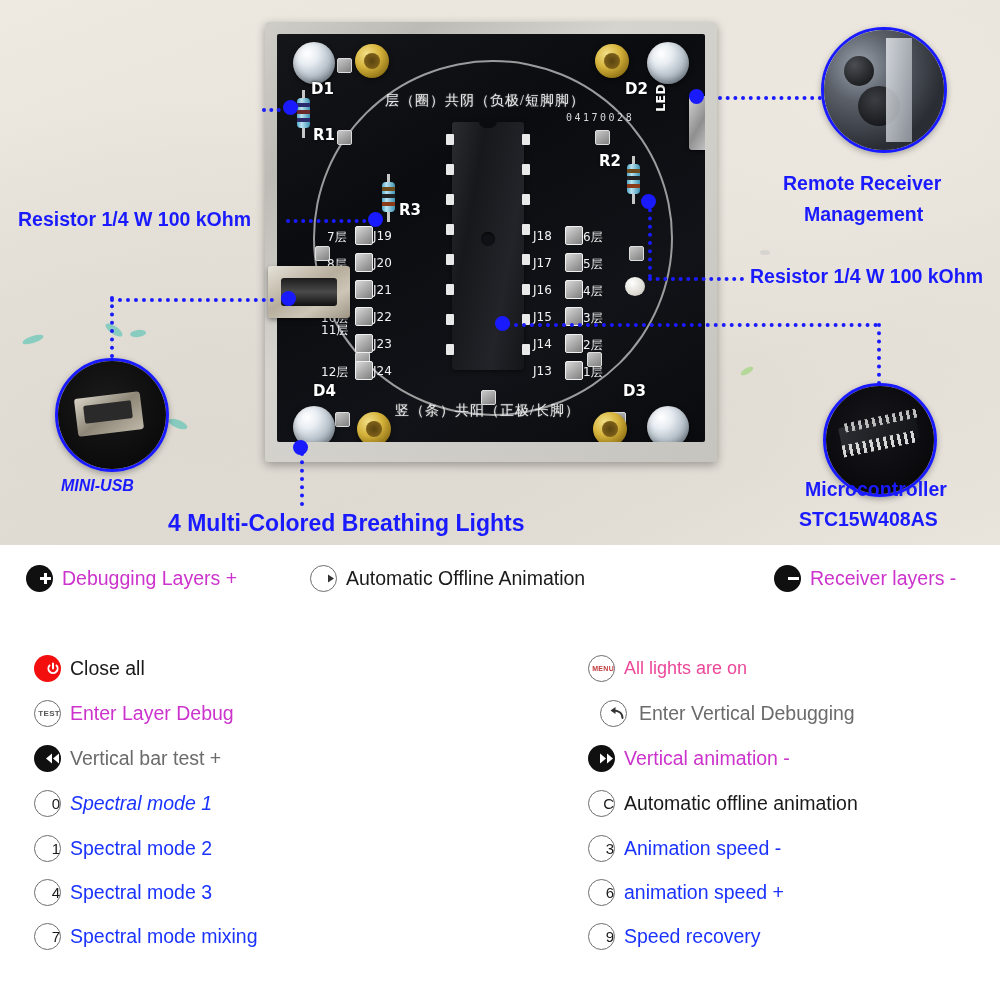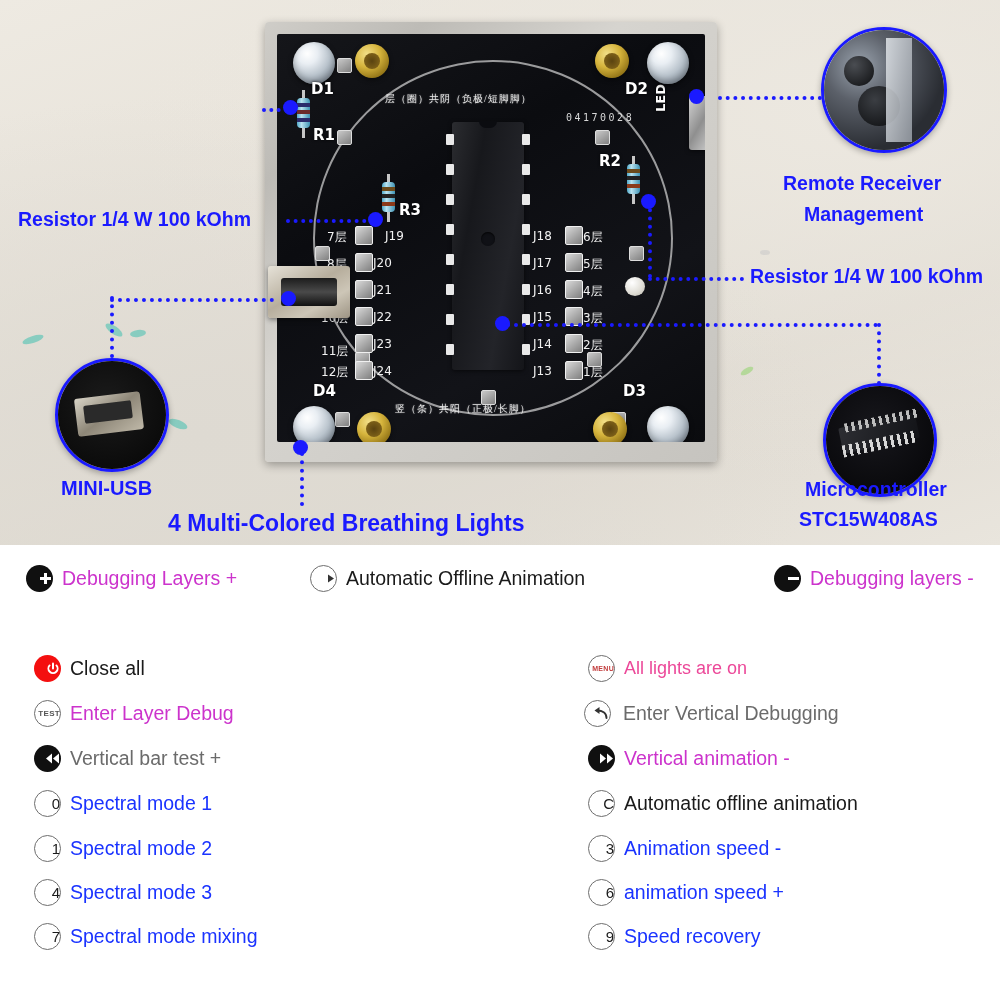--- a/index.html
+++ b/index.html
@@ -40,21 +40,21 @@
     position:absolute;left:36px;top:26px;width:356px;height:352px;
     border:2px solid rgba(215,215,215,.70);
     border-radius:50%;
   }
   .silk-pad{
     position:absolute;width:13px;height:13px;
     background:linear-gradient(145deg,#c9c9c9,#808080);
     border:1px solid #dddddd;border-radius:2px;
   }
   .silk-text{
-    position:absolute;color:#e8e8e8;font-size:10px;letter-spacing:1px;
+    position:absolute;color:#e8e8e8;font-size:14px;letter-spacing:1px;
     font-family:Liberation Serif, serif;white-space:nowrap;
     text-shadow:0 0 2px rgba(255,255,255,.4);
   }
   .serial-text{
     position:absolute;color:#d8d8d8;font-size:10px;letter-spacing:2.5px;
     font-family:"DejaVu Sans Mono",monospace;
   }
   
   #dip-ic{
     position:absolute;left:175px;top:88px;width:72px;height:248px;
@@ -218,35 +218,35 @@
         <div class="dip-pin" style="left:70px;top:72px;"></div>
         <div class="dip-pin" style="left:70px;top:102px;"></div>
         <div class="dip-pin" style="left:70px;top:132px;"></div>
         <div class="dip-pin" style="left:70px;top:162px;"></div>
         <div class="dip-pin" style="left:70px;top:192px;"></div>
         <div class="dip-pin" style="left:70px;top:222px;"></div>
       </div>
 
       <div class="hdr-label" style="left:50px;top:195px;">7层</div>
       <div class="hdr-jack" style="left:78px;top:192px;"></div>
-      <div class="hdr-label" style="left:108px;top:195px;">J19</div>
+      <div class="hdr-label" style="left:96px;top:195px;">J19</div>
 
       <div class="hdr-label" style="left:50px;top:222px;">8层</div>
       <div class="hdr-jack" style="left:78px;top:219px;"></div>
       <div class="hdr-label" style="left:96px;top:222px;">J20</div>
 
       <div class="hdr-label" style="left:50px;top:249px;">9层</div>
       <div class="hdr-jack" style="left:78px;top:246px;"></div>
       <div class="hdr-label" style="left:96px;top:249px;">J21</div>
 
       <div class="hdr-label" style="left:44px;top:276px;">10层</div>
       <div class="hdr-jack" style="left:78px;top:273px;"></div>
       <div class="hdr-label" style="left:96px;top:276px;">J22</div>
 
-      <div class="hdr-label" style="left:44px;top:309px;">11层</div>
+      <div class="hdr-label" style="left:44px;top:288px;">11层</div>
       <div class="hdr-jack" style="left:78px;top:300px;"></div>
       <div class="hdr-label" style="left:96px;top:303px;">J23</div>
 
       <div class="hdr-label" style="left:44px;top:330px;">12层</div>
       <div class="hdr-jack" style="left:78px;top:327px;"></div>
       <div class="hdr-label" style="left:96px;top:330px;">J24</div>
 
       <div class="hdr-label" style="left:256px;top:195px;">J18</div>
       <div class="hdr-jack" style="left:288px;top:192px;"></div>
       <div class="hdr-label" style="left:306px;top:195px;">6层</div>
@@ -355,21 +355,21 @@
   <div class="callout-text" style="left:783px;top:172px;font-size:19.5px;">Remote Receiver</div>
   <div class="callout-text" style="left:804px;top:203px;font-size:19.5px;">Management</div>
   <div class="dline-h" style="left:718px;top:96px;width:104px;"></div>
   <div class="dot" style="left:689px;top:89px;"></div>
 
   <div class="inset-circle" style="left:55px;top:358px;width:108px;height:108px;">
     <div style="position:absolute;inset:0;background:radial-gradient(circle at 45% 40%,#1b1b1b,#050505);"></div>
     <div style="position:absolute;left:18px;top:34px;width:66px;height:38px;background:linear-gradient(150deg,#d8d3c6,#8e8778 50%,#bfb8a8);border-radius:3px;transform:rotate(-7deg);"></div>
     <div style="position:absolute;left:26px;top:42px;width:48px;height:18px;background:#2a2a2a;border-radius:2px;transform:rotate(-7deg);"></div>
   </div>
-  <div class="callout-text" style="left:61px;top:477px;font-size:20px;">MINI-USB</div>
+  <div class="callout-text" style="left:61px;top:477px;font-size:16px;font-style:italic;">MINI-USB</div>
   <div class="dline-v" style="left:110px;top:296px;height:62px;"></div>
   <div class="dline-h" style="left:110px;top:298px;width:164px;"></div>
   <div class="dot" style="left:281px;top:291px;"></div>
 
   <div class="callout-text" style="left:168px;top:510px;font-size:23px;">4 Multi-Colored Breathing Lights</div>
   <div class="dot" style="left:293px;top:440px;"></div>
   <div class="dline-v" style="left:300px;top:452px;height:54px;"></div>
 
   <div class="inset-circle" style="left:823px;top:383px;width:108px;height:108px;">
     <div style="position:absolute;inset:0;background:radial-gradient(circle at 45% 40%,#17171c,#040406);"></div>
@@ -404,21 +404,21 @@
     </span>
     <span class="lbl" style="color:#1a1a1a;">Automatic Offline Animation</span>
   </div>
 
   <div class="legend-row" style="left:774px;top:20px;">
     <span class="badge filled">
       <svg width="15" height="15" viewBox="0 0 15 15">
           <rect x="2" y="6" width="11" height="3" fill="#fff"></rect>
         </svg>
     </span>
-    <span class="lbl" style="color:#cc33cc;">Debugging layers -</span>
+    <span class="lbl" style="color:#cc33cc;">Receiver layers -</span>
   </div>
 
   <div class="legend-row" style="left:34px;top:110px;">
     <span class="badge red">
       <svg width="16" height="16" viewBox="0 0 16 16">
         <path d="M8 2.5 L8 7.6" stroke="#fff" stroke-width="2" stroke-linecap="round" fill="none"></path>
         <path d="M4.6 4.4 A4.6 4.6 0 1 0 11.4 4.4" stroke="#fff" stroke-width="1.9" fill="none" stroke-linecap="round"></path>
       </svg>
     </span>
     <span class="lbl" style="color:#1a1a1a;">Close all</span>
@@ -438,21 +438,21 @@
           <polygon points="15,1.5 15,11.5 9,6.5" fill="#fff"></polygon>
       </svg>
     </span>
     <span class="lbl" style="color:#6b6b6b;">Vertical bar test +</span>
   </div>
 
   <div class="legend-row" style="left:34px;top:245px;">
     <span class="badge outline">
         <span class="num">0</span>
       </span>
-    <span class="lbl" style="color:#1a33ff;">Spectral mode 1</span>
+    <span class="lbl" style="color:#1a33ff;font-style:italic;">Spectral mode 1</span>
   </div>
 
   <div class="legend-row" style="left:34px;top:290px;">
     <span class="badge outline">
         <span class="num">1</span>
       </span>
     <span class="lbl" style="color:#1a33ff;">Spectral mode 2</span>
   </div>
 
   <div class="legend-row" style="left:34px;top:334px;">
@@ -469,21 +469,21 @@
     <span class="lbl" style="color:#1a33ff;">Spectral mode mixing</span>
   </div>
 
   <div class="legend-row" style="left:588px;top:110px;">
     <span class="badge outline">
       <span class="tiny rd" style="font-size:7px;">MENU</span>
     </span>
     <span class="lbl" style="color:#ec4899;font-family:Liberation Sans, sans-serif;font-size:18px;">All lights are on</span>
   </div>
 
-  <div class="legend-row" style="left:584px;top:155px;gap:12px;">
+  <div class="legend-row" style="left:600px;top:155px;gap:12px;">
     <span class="badge outline">
       <svg width="17" height="15" viewBox="0 0 17 15">
         <path d="M13.5 12 C13.5 6.5 9 4.5 4.5 4.5" stroke="#333" stroke-width="1.9" fill="none" stroke-linecap="round"></path>
         <polygon points="6.5,1 6.5,8 1.5,4.5" fill="#333"></polygon>
       </svg>
     </span>
     <span class="lbl" style="color:#6b6b6b;">Enter Vertical Debugging</span>
   </div>
 
   <div class="legend-row" style="left:588px;top:200px;">

